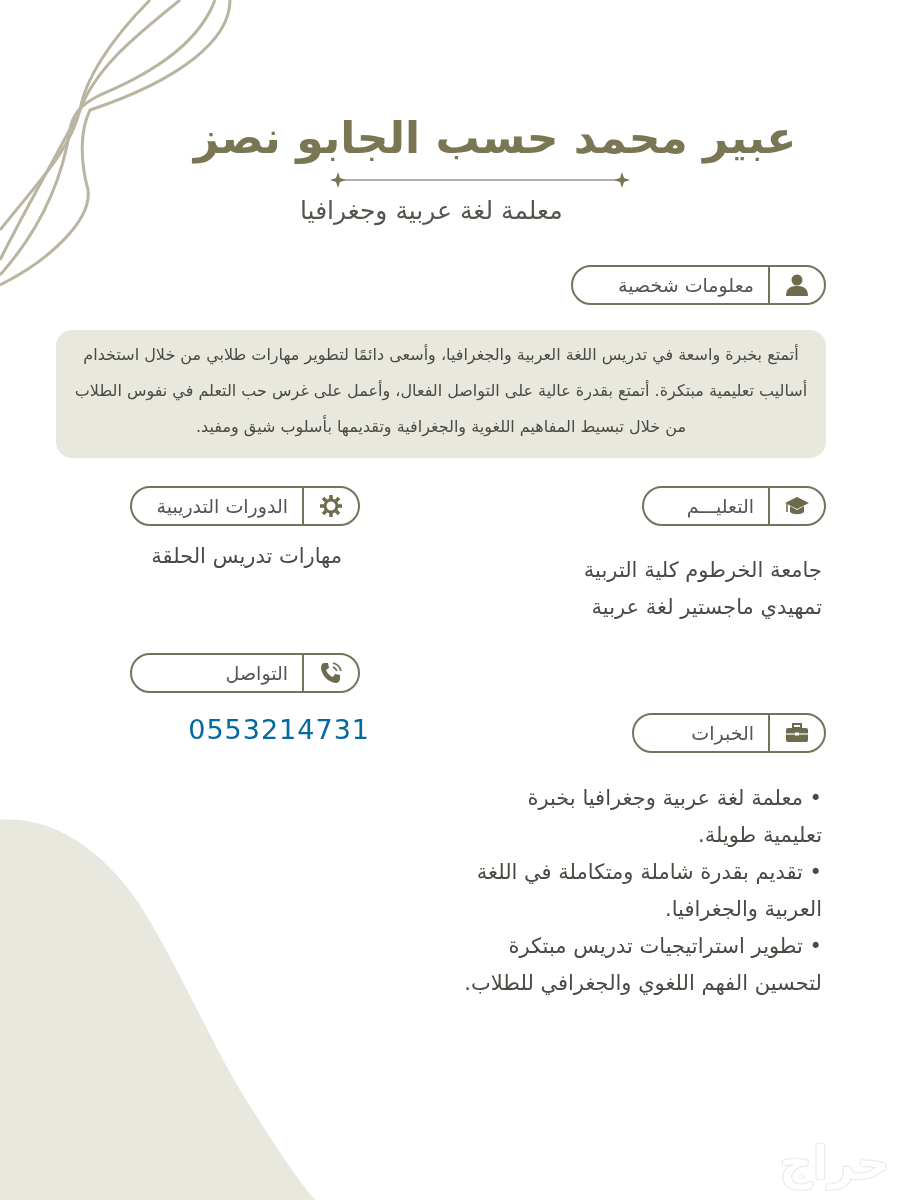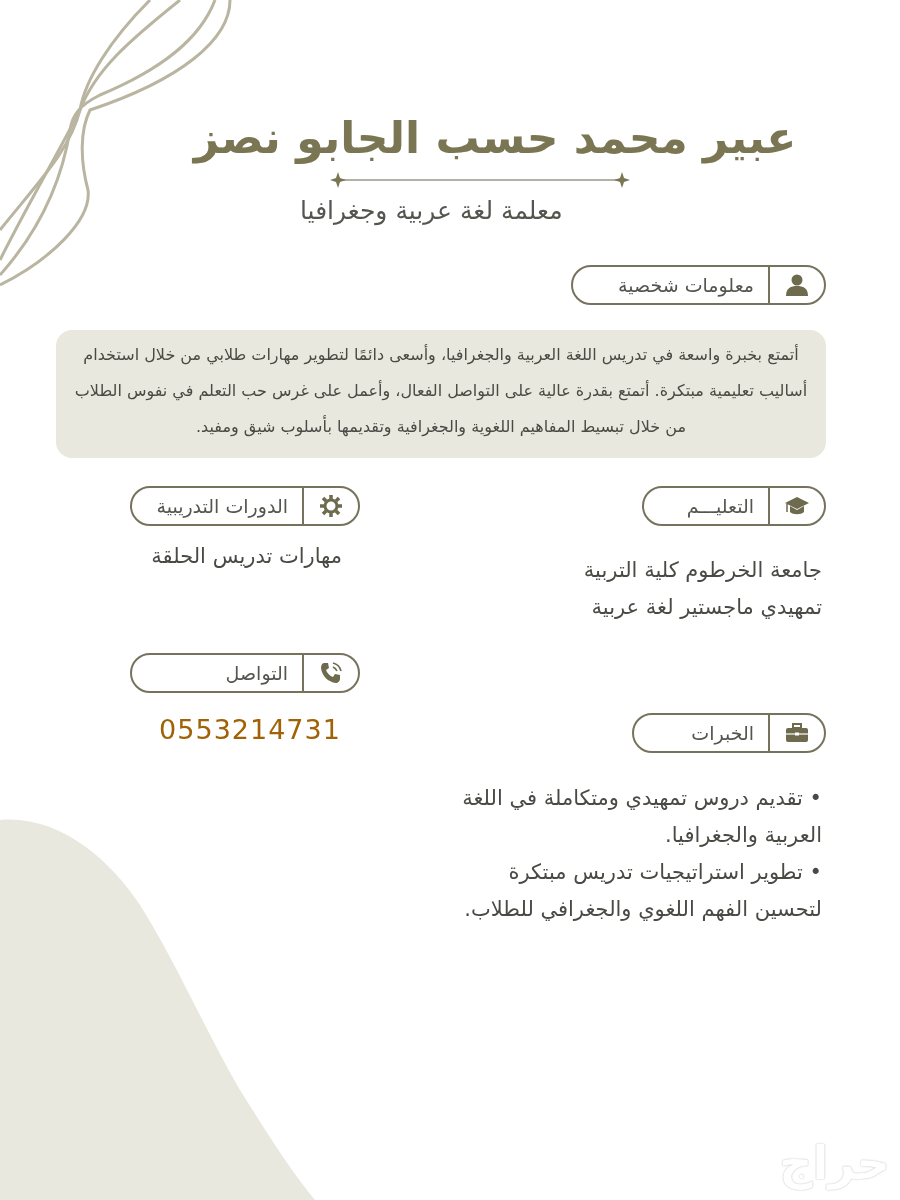--- a/index.html
+++ b/index.html
@@ -15,22 +15,22 @@
       box-sizing:border-box; direction:rtl; display:flex; align-items:center;text-align:center; }
     .pill .ico { width:56px; height:100%; display:flex; align-items:center; justify-content:center;
       border-left:2px solid #76735d; box-sizing:border-box; color:#6d6a4d; }
     .pill .lbl { padding-right:14px; font-size:19px; color:#55554f; }
     .about { position:absolute; top:330px; left:56px; width:770px; height:128px; background:#e9e8df;
       border-radius:16px; direction:rtl; text-align:center; font-size:16px; line-height:36px;
       color:#4a4a44; padding:7px 8px; box-sizing:border-box; }
     .txt { position:absolute; direction:rtl; text-align:right; color:#4a4a44; }
     .edu { top:552px; right:78px; width:300px; font-size:21px; line-height:37px; }
     .course { top:538px; right:558px; width:230px; font-size:21px; line-height:37px; }
-    .phone { position:absolute; top:714px; left:130px; width:240px; text-align:center; font-size:27px;
-      letter-spacing:1px; color:#a16207; font-family:"DejaVu Sans", sans-serif; }
+    .phone { position:absolute; top:714px; left:130px; width:240px; text-align:right; font-size:27px;
+      letter-spacing:1px; color:#0369a1; font-family:"DejaVu Sans", sans-serif; }
     .exp { top:780px; right:78px; width:360px; font-size:21px; line-height:37px; }
     .exp ul { list-style:none; margin:0; padding:0; }
     .exp li::before { content:"• "; }
     .watermark { position:absolute; right:10px; bottom:10px; font-size:46px; font-weight:bold;
       color:#ffffff; text-shadow:0 0 2px #cfcfcf, 0 0 1px #bdbdbd; direction:rtl; letter-spacing:2px; }
   </style>
 </head>
 <body>
 
 <svg class="bg-svg" viewBox="0 0 900 1200">
@@ -124,18 +124,19 @@
         <rect x="1" y="5" width="22" height="14" rx="2" fill="#6d6a4d"></rect>
         <line x1="1" y1="11" x2="23" y2="11" stroke="#fff" stroke-width="1.2"></line>
         <rect x="10" y="9.5" width="4" height="3" fill="#fff"></rect>
       </svg>
   </span>
   <span class="lbl">الخبرات</span>
 </div>
 
 <div class="txt exp">
   <ul>
-    <li>تقديم دروس تمهيدي ومتكاملة في اللغة العربية والجغرافيا.</li>
+    <li>معلمة لغة عربية وجغرافيا بخبرة تعليمية طويلة.</li>
+    <li>تقديم بقدرة شاملة ومتكاملة في اللغة العربية والجغرافيا.</li>
     <li>تطوير استراتيجيات تدريس مبتكرة لتحسين الفهم اللغوي والجغرافي للطلاب.</li>
   </ul>
 </div>
 
 <div class="watermark">حراج</div>
 
 </body></html>

